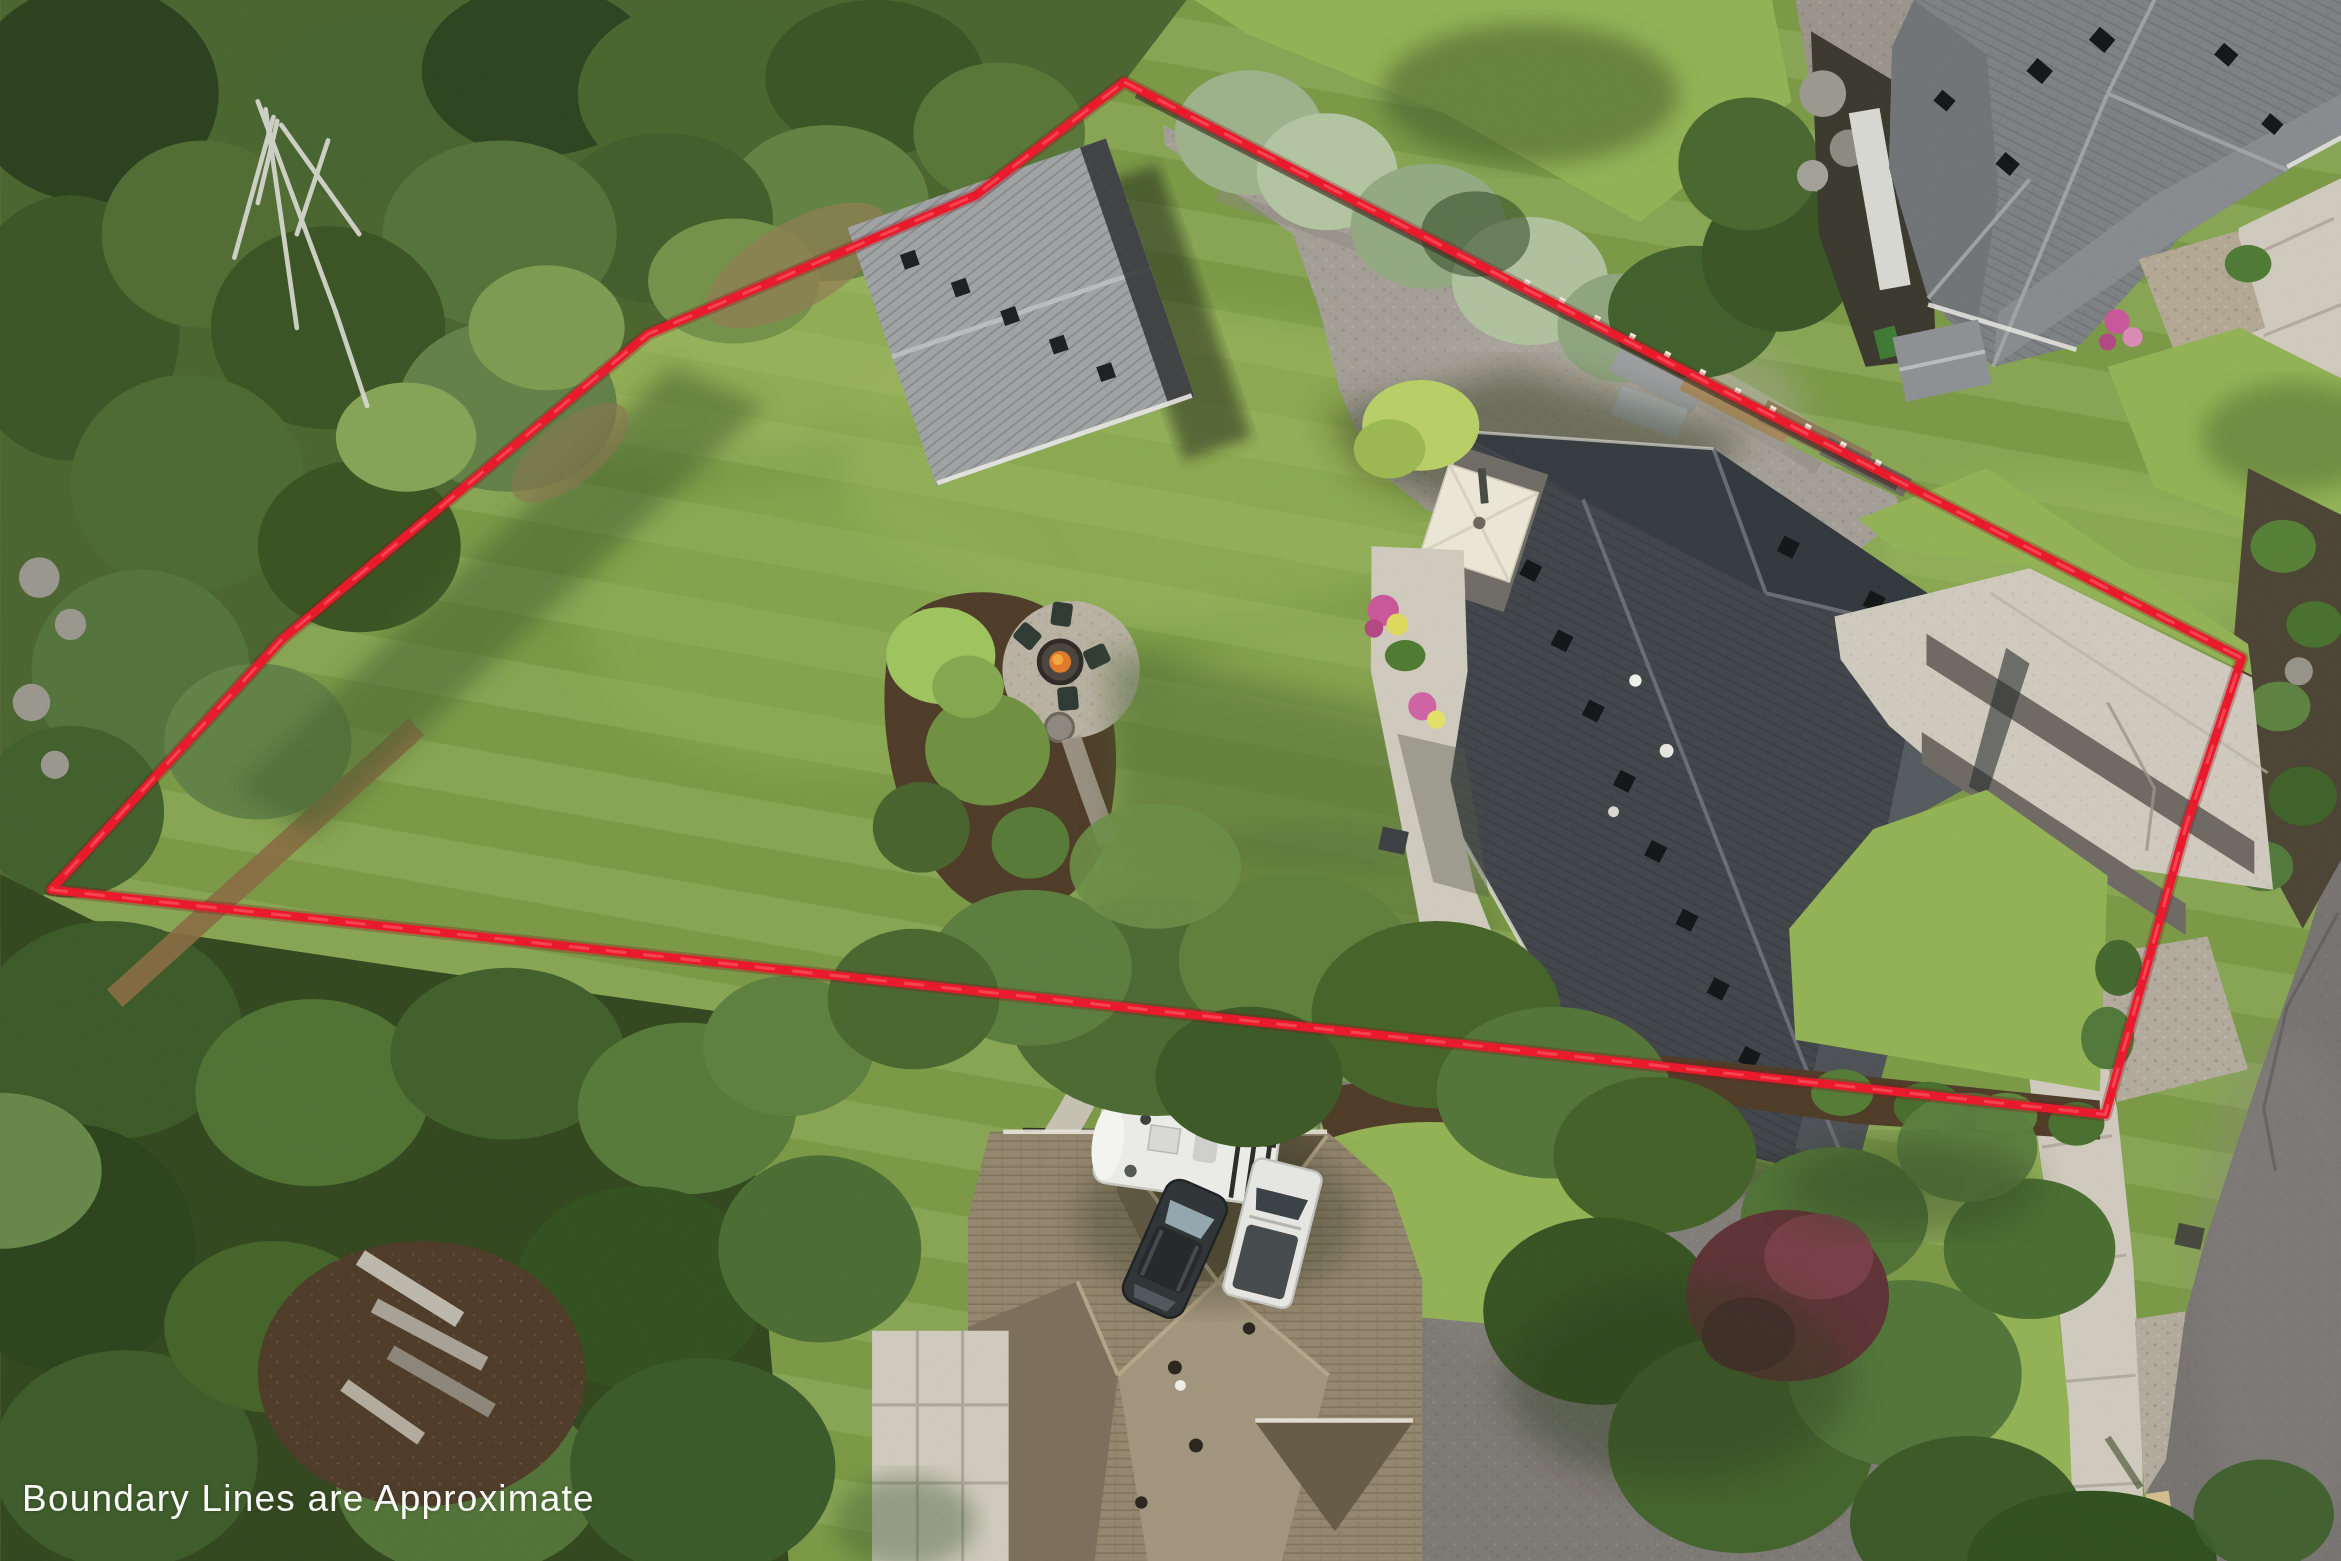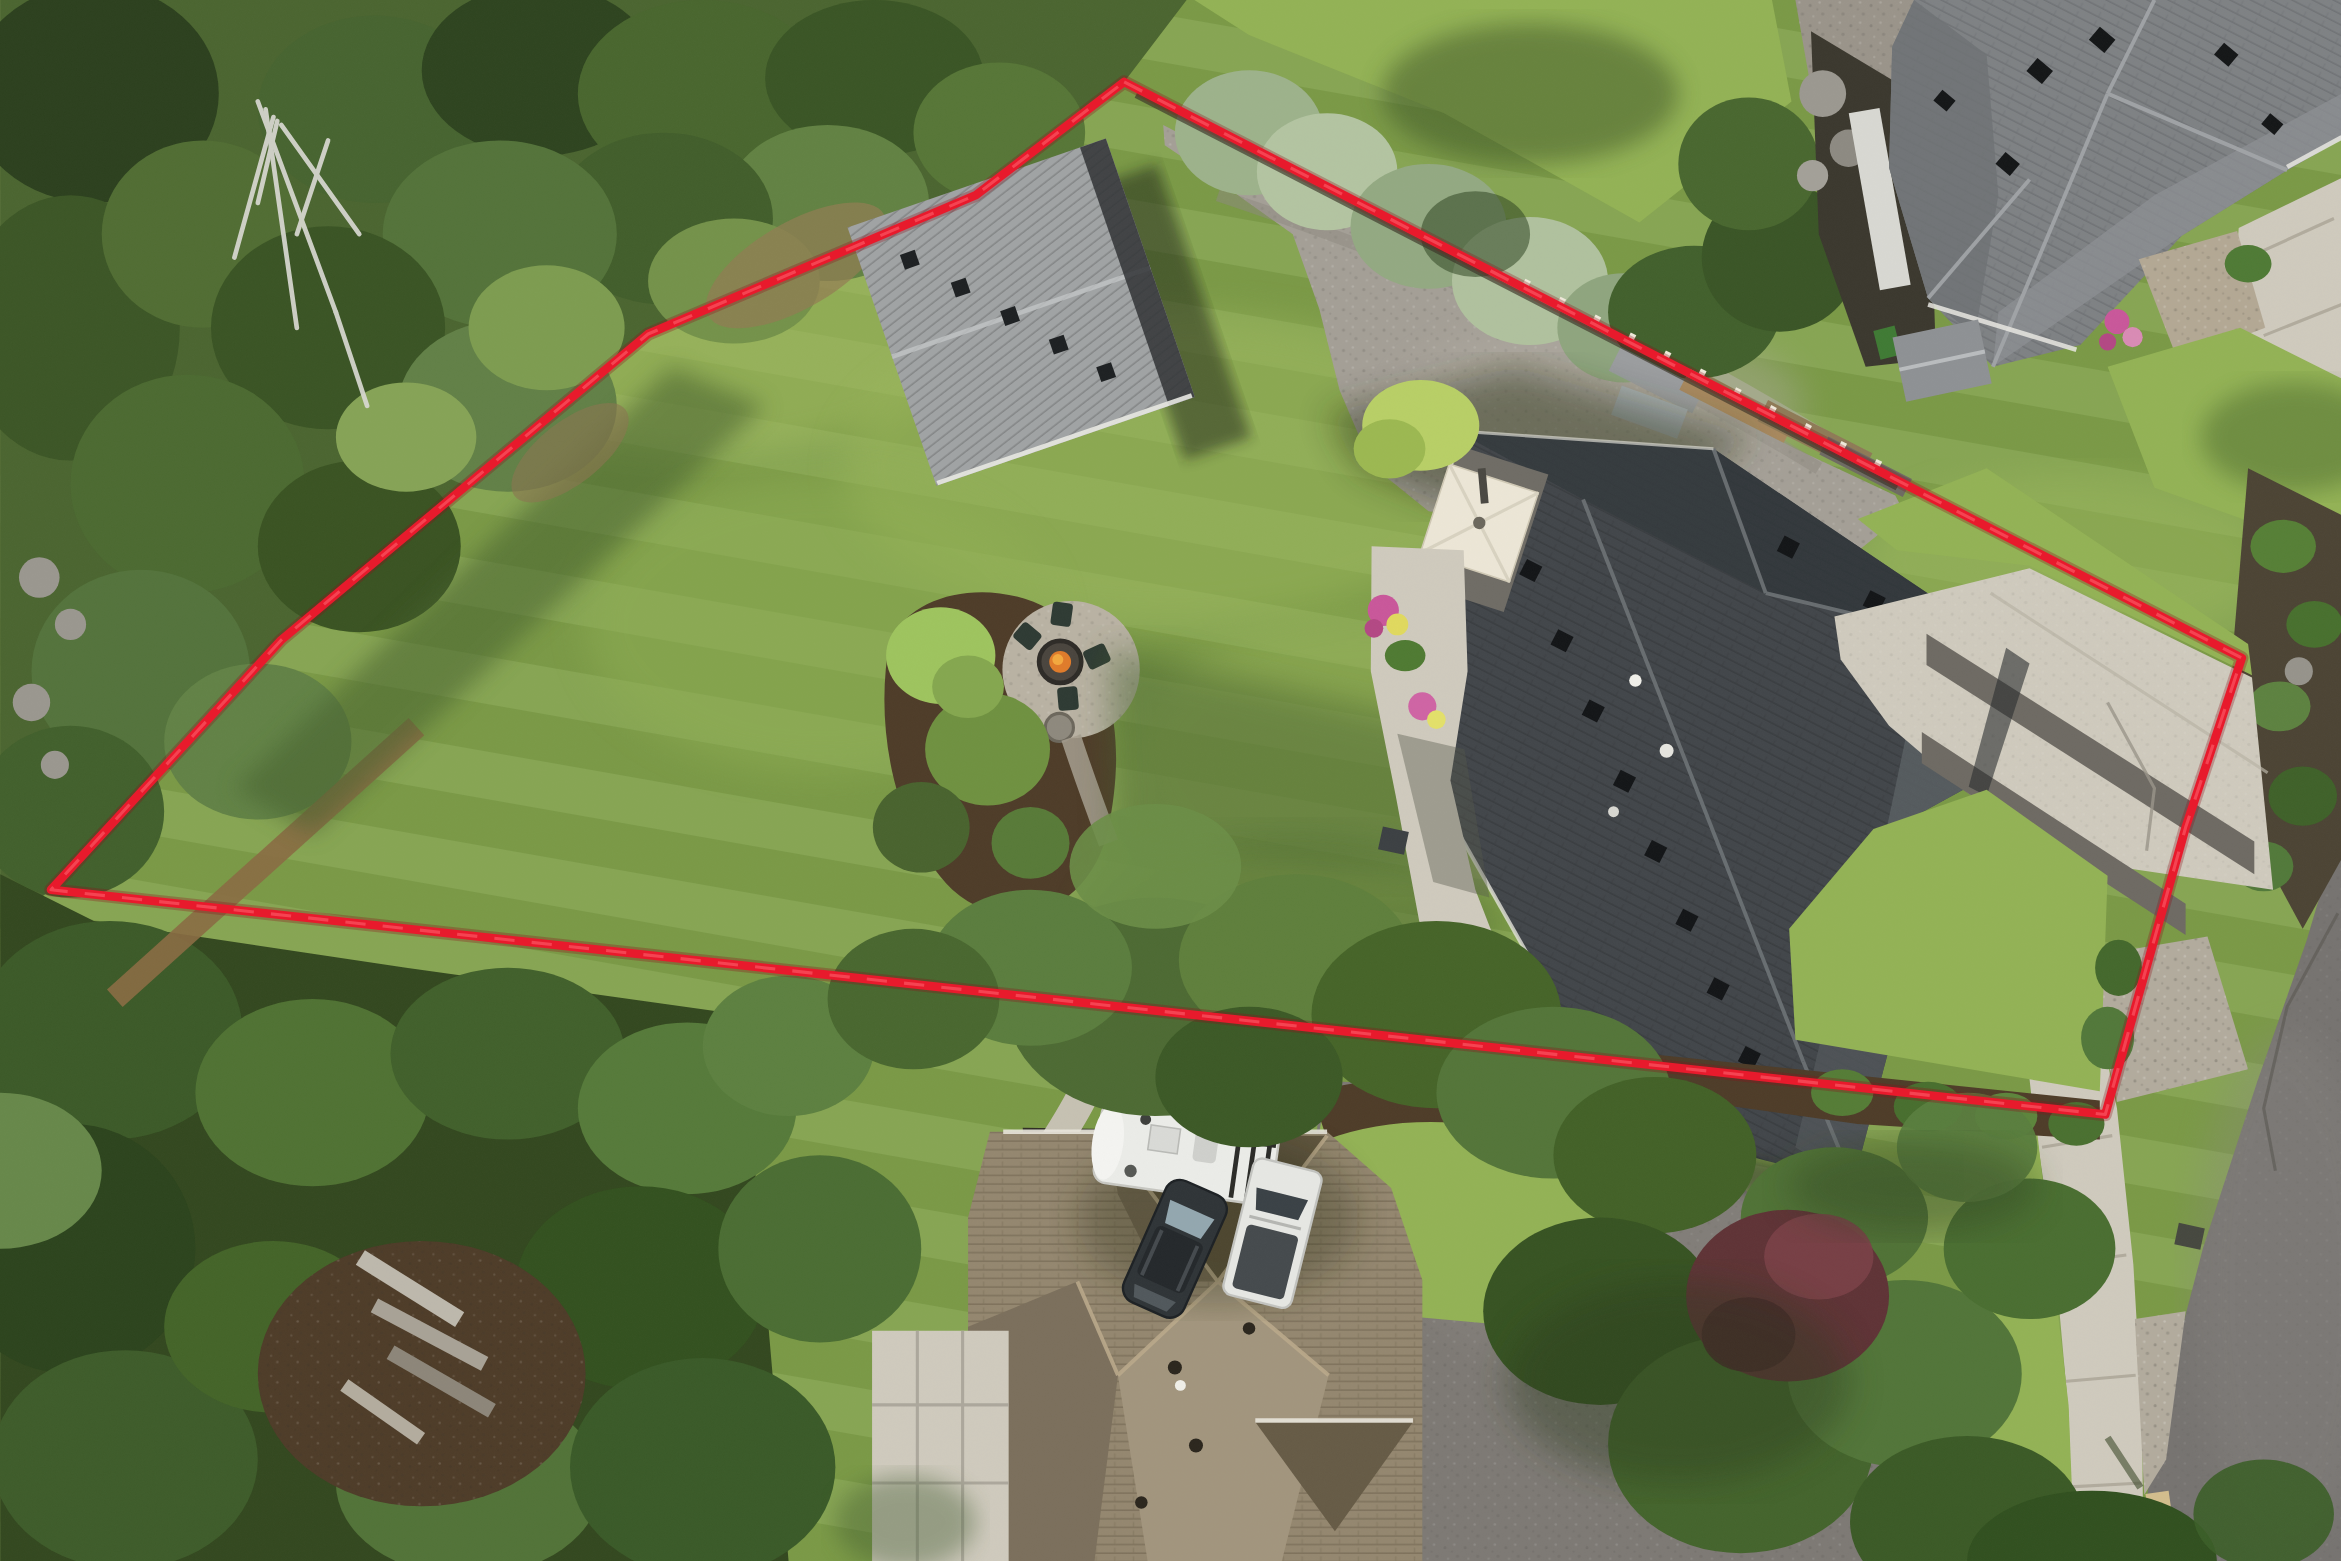--- a/index.html
+++ b/index.html
@@ -536,14 +536,15 @@
 
   <rect width="3000" height="2000" filter="url(#grain)" opacity=".5"></rect>
 
   <g>
     <polygon fill="none" stroke="#8e0f1c" stroke-width="17" stroke-linejoin="round" opacity=".3" points="1440,105 2872,843 2800,1060 2697,1428 65,1140 360,820 830,428 1250,250"></polygon>
     <polygon fill="none" stroke-linejoin="round" stroke-width="11" stroke="#e81a2c" points="1440,105 2872,843 2800,1060 2697,1428 65,1140 360,820 830,428 1250,250"></polygon>
     <polygon fill="none" stroke="#ff6672" stroke-width="4" stroke-linejoin="round" stroke-dasharray="26 22" opacity=".55" points="1440,105 2872,843 2800,1060 2697,1428 65,1140 360,820 830,428 1250,250"></polygon>
   </g>
 </svg>
 
+<div class="caption">Boundary Lines are Approximate</div>
 </div>
 
 
 </body></html>

